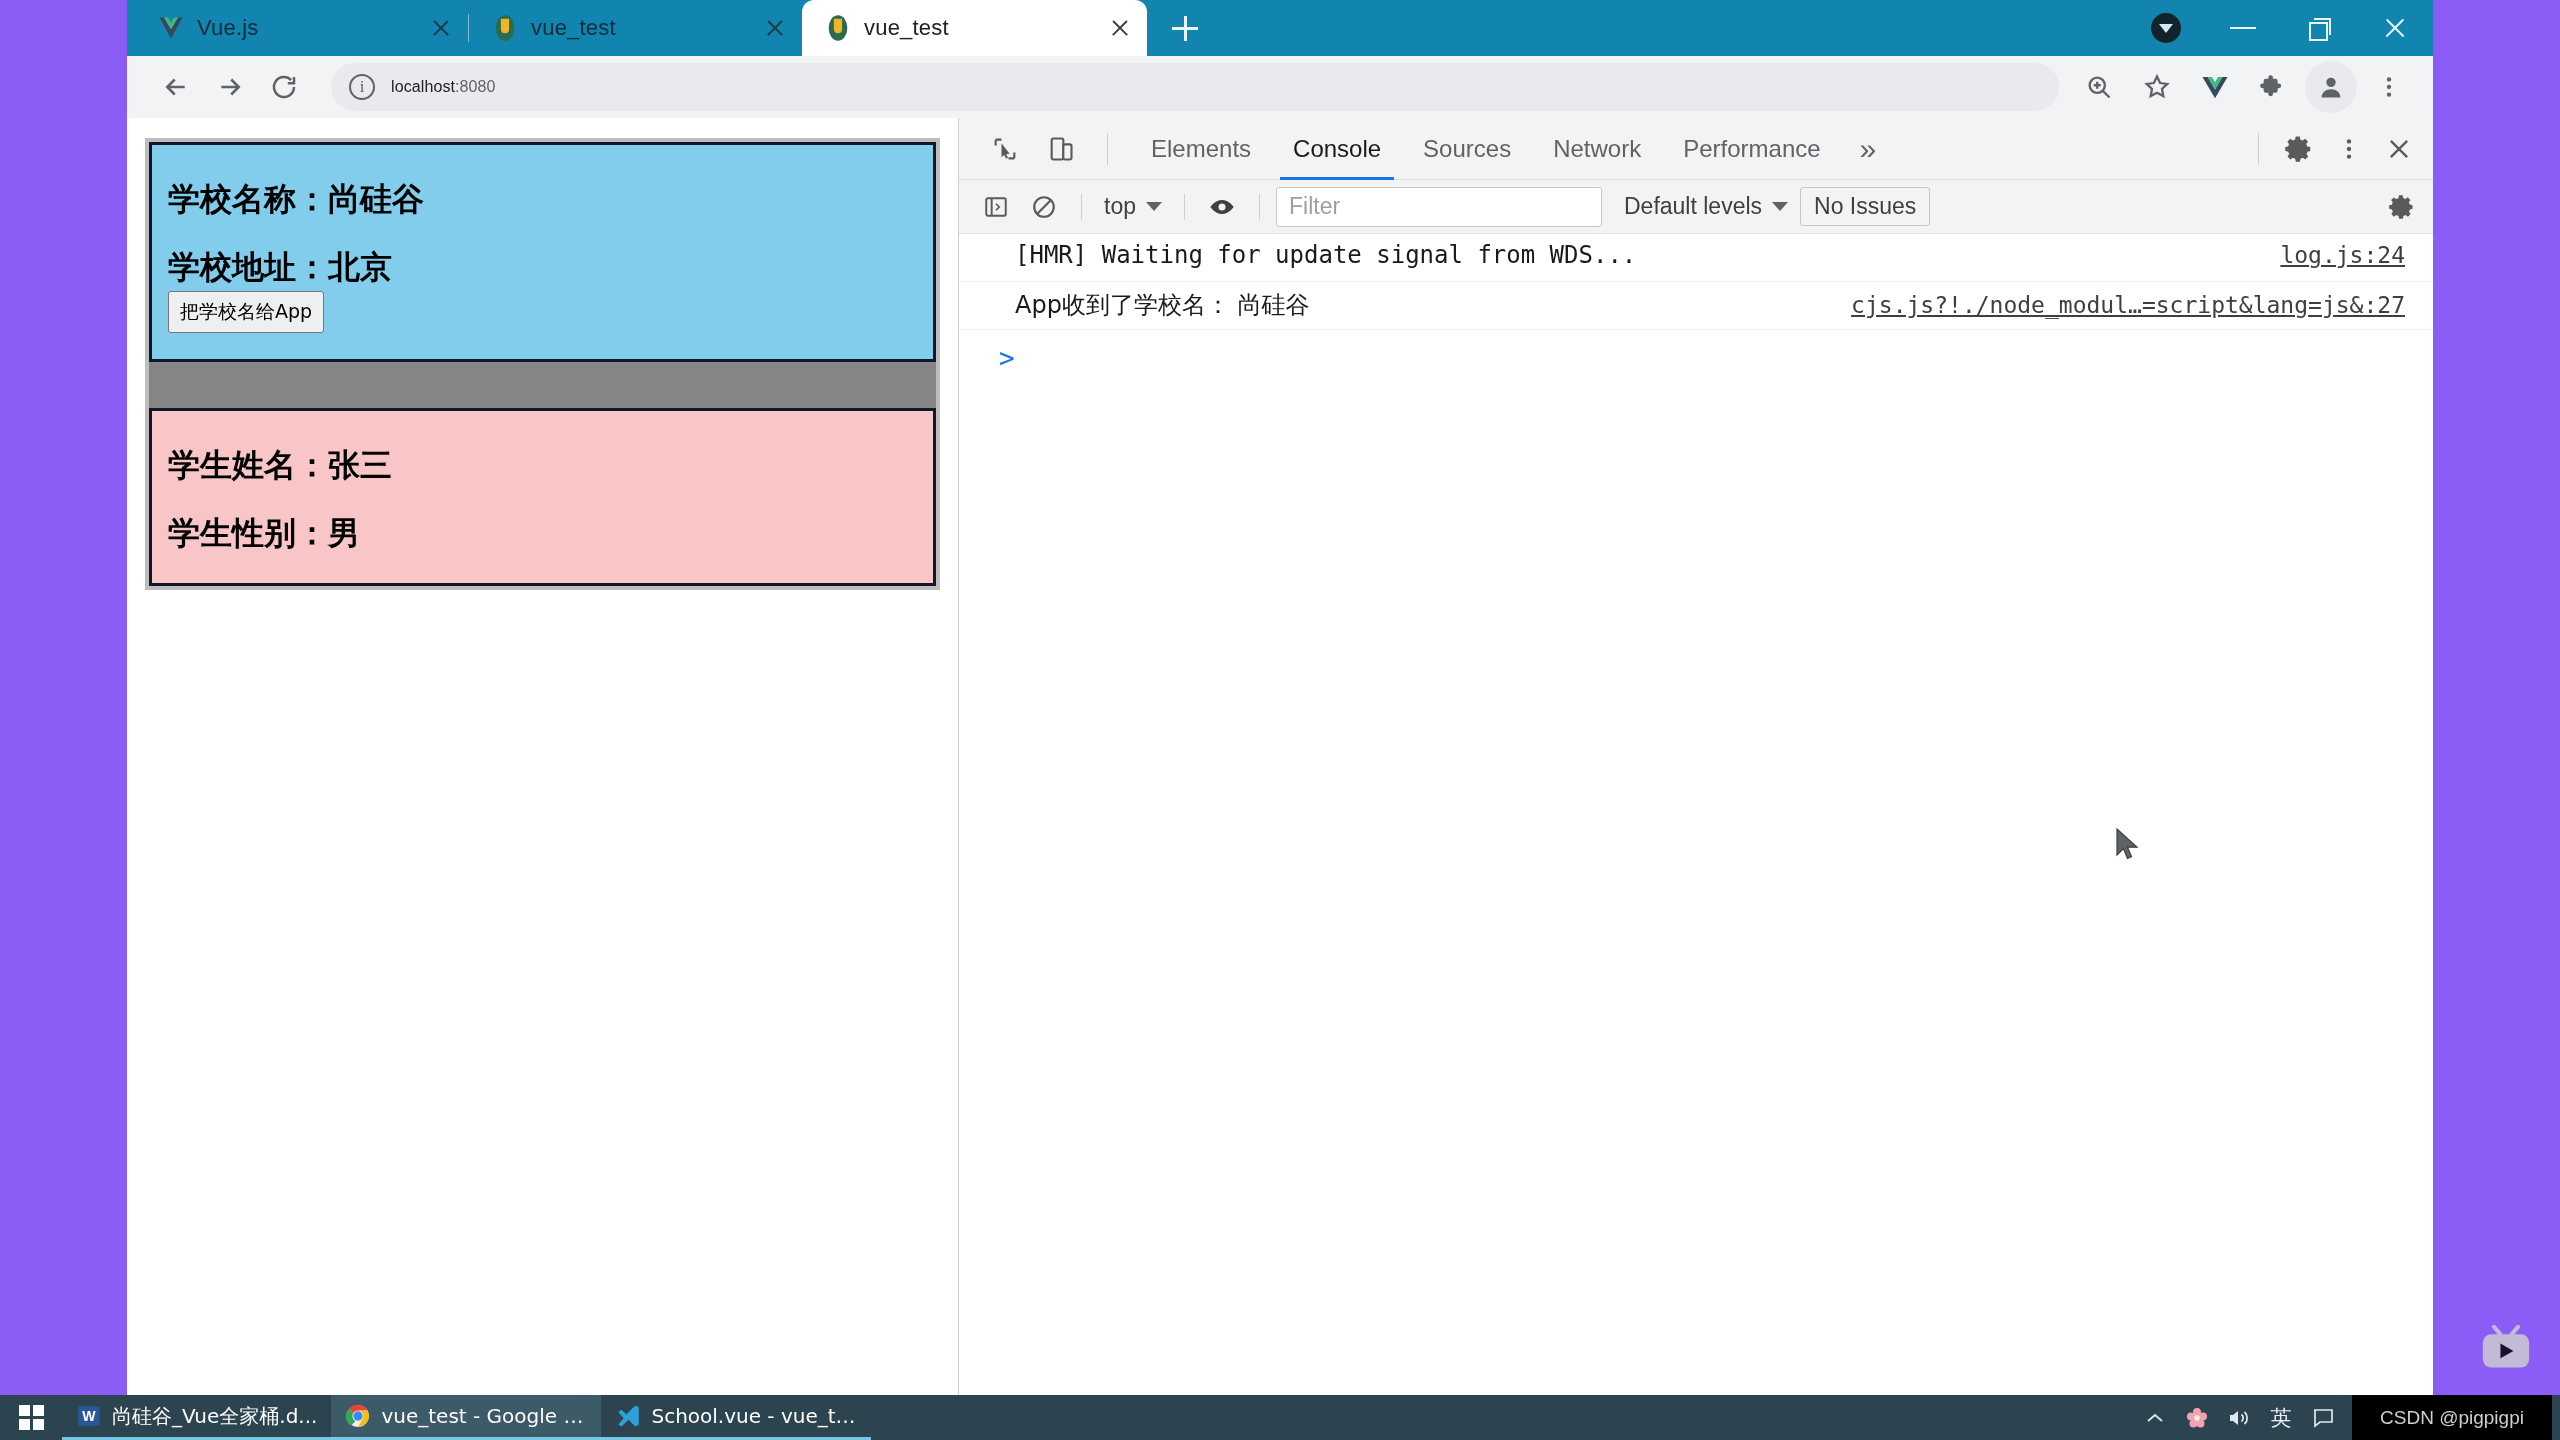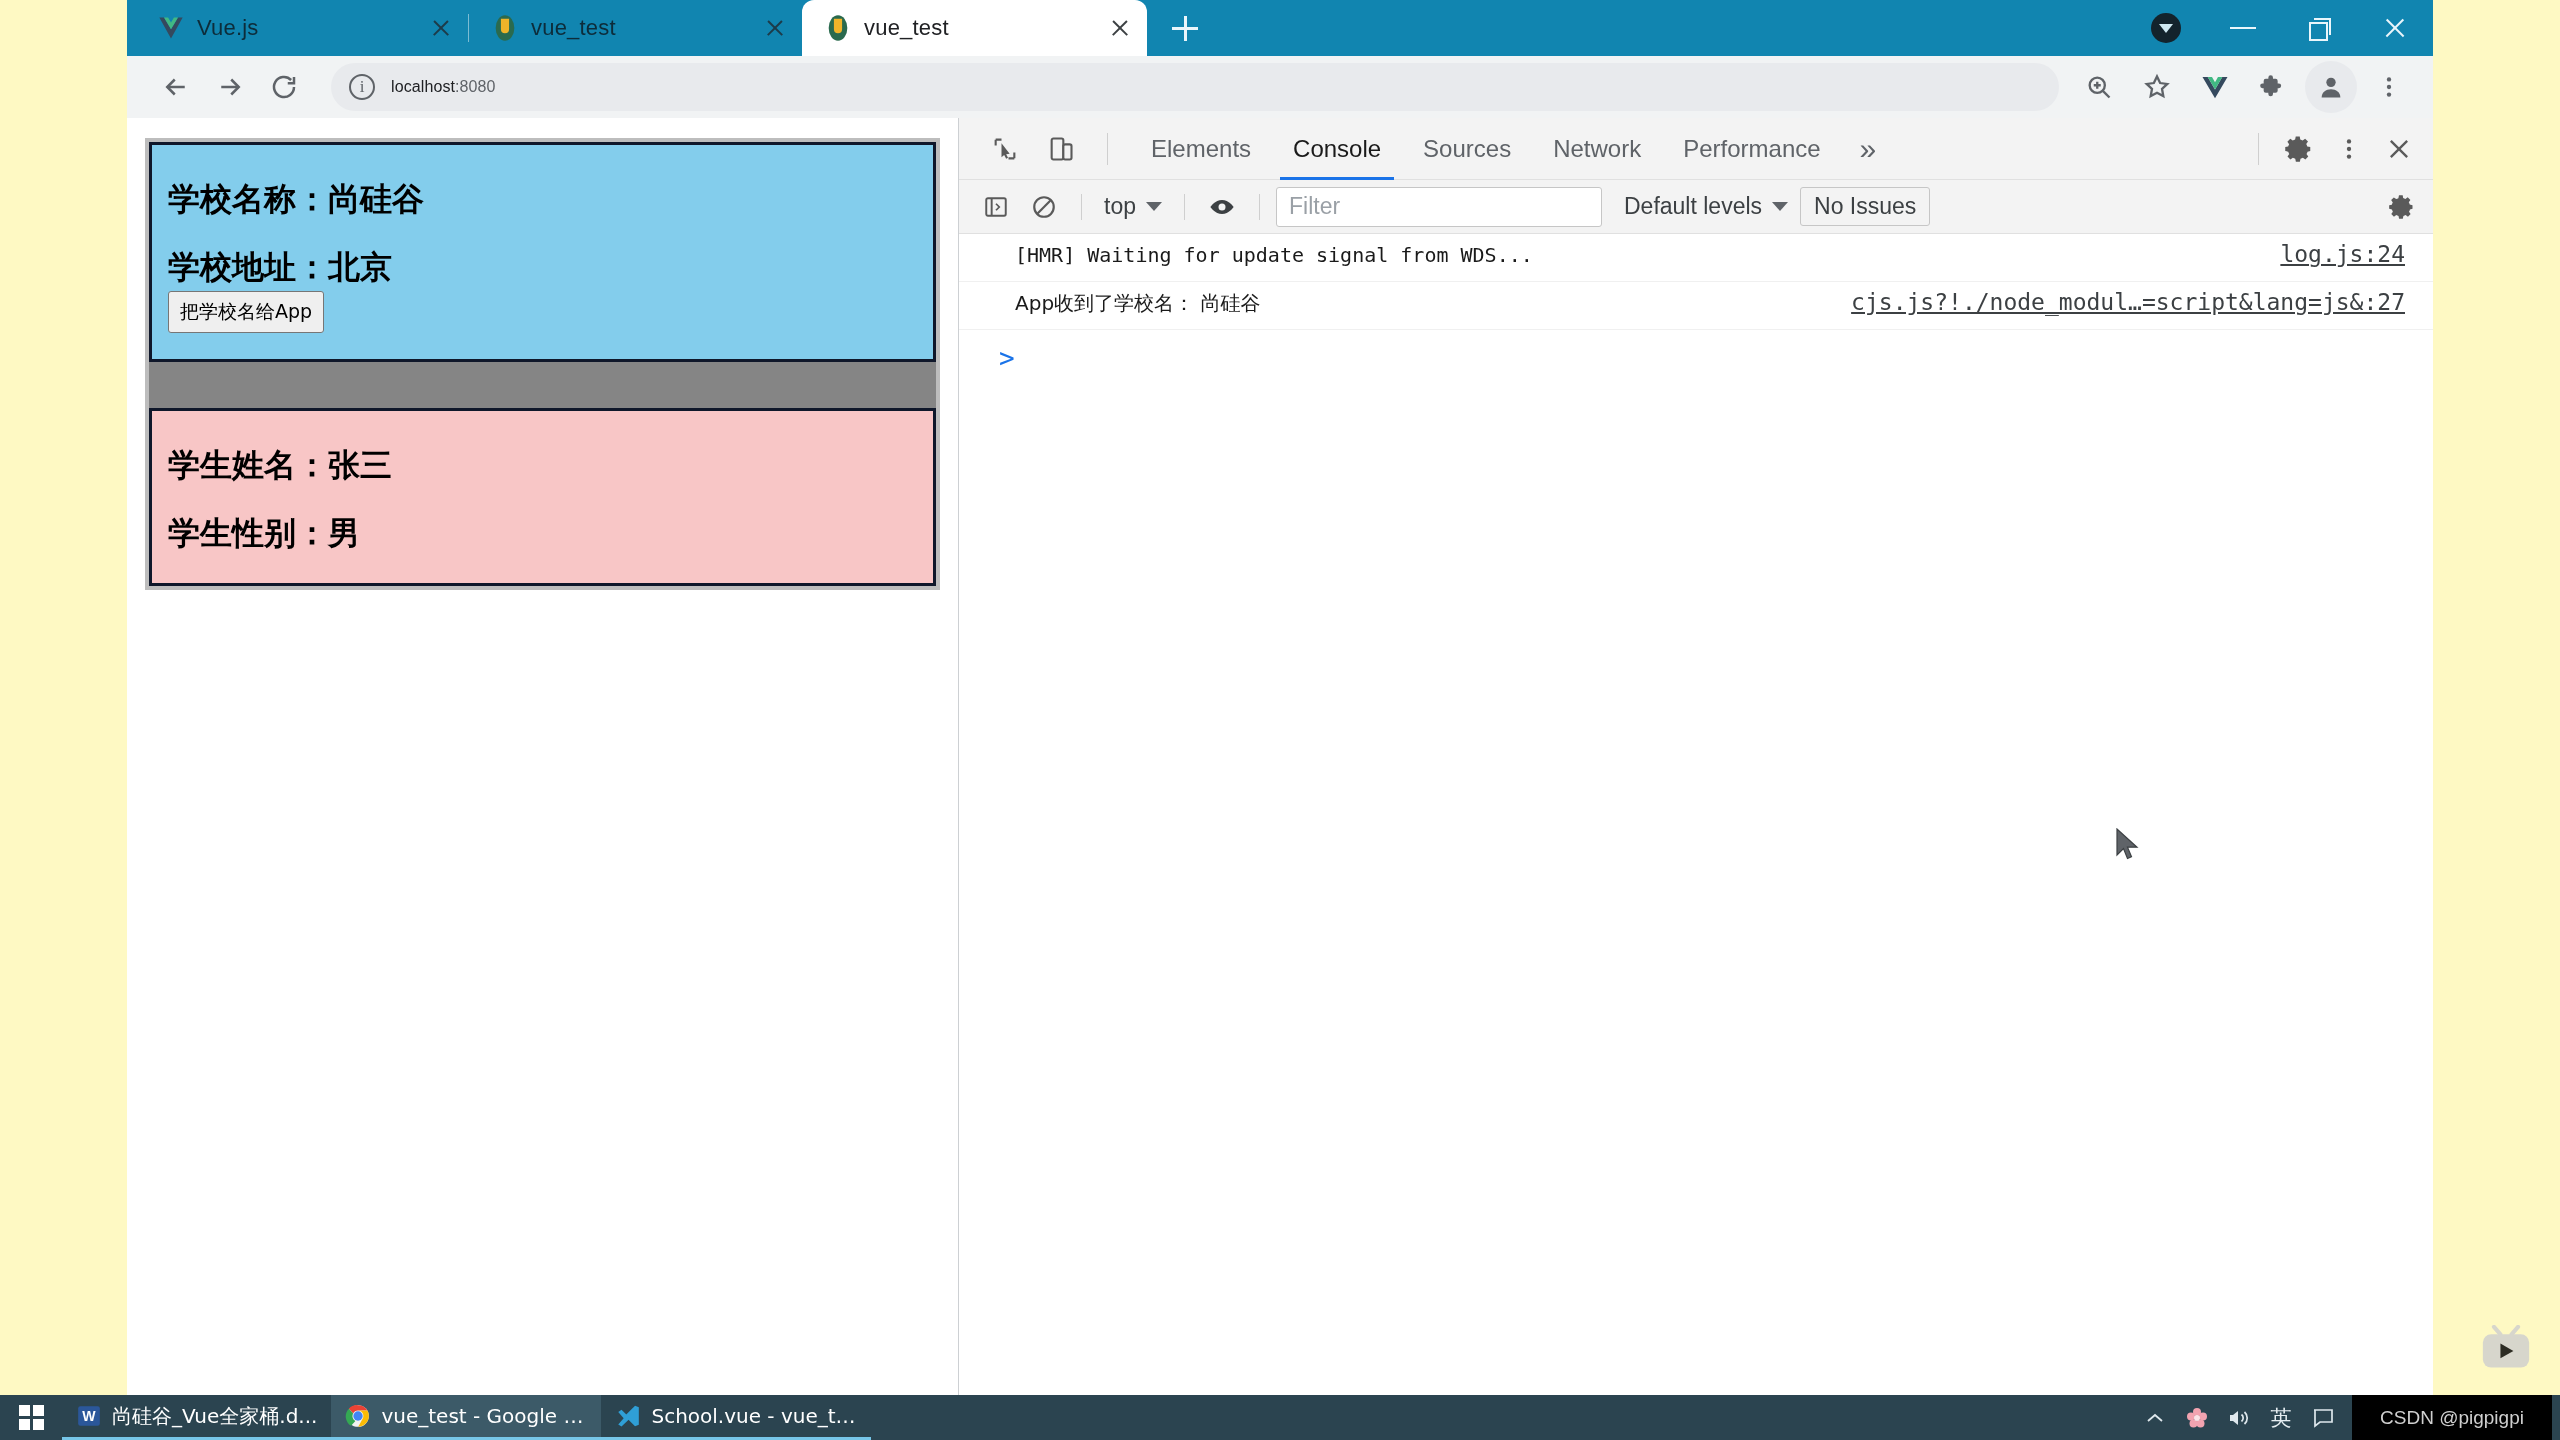--- a/index.html
+++ b/index.html
@@ -9,21 +9,21 @@
     width: 2560px; height: 1440px;
     background: #000;
     font-family: "Liberation Sans", "DejaVu Sans", sans-serif;
     overflow: hidden;
   }
 
   
   #screen {
     position: relative;
     width: 2560px; height: 1440px;
-    background: #fef9c3;
+    background: #8b5cf6;
   }
 
   
   #browser {
     position: absolute;
     left: 127px; top: 0;
     width: 2306px; height: 1395px;
     background: #f1f3f4;
   }
 
@@ -344,21 +344,21 @@
     position: relative;
   }
   .log-row {
     display: flex;
     align-items: baseline;
     border-bottom: 1px solid #f0f0f0;
     padding: 7px 28px 7px 56px;
     min-height: 48px;
   }
   .log-msg {
-    font-size: 20px;
+    font-size: 24px;
     color: #1a1a1a;
     white-space: pre;
   }
   .log-msg.cjk { font-family: "DejaVu Sans", "Liberation Sans", sans-serif; }
   .log-src {
     margin-left: auto;
     font-size: 23px;
     color: #3c4043;
     text-decoration: underline;
     white-space: nowrap;

